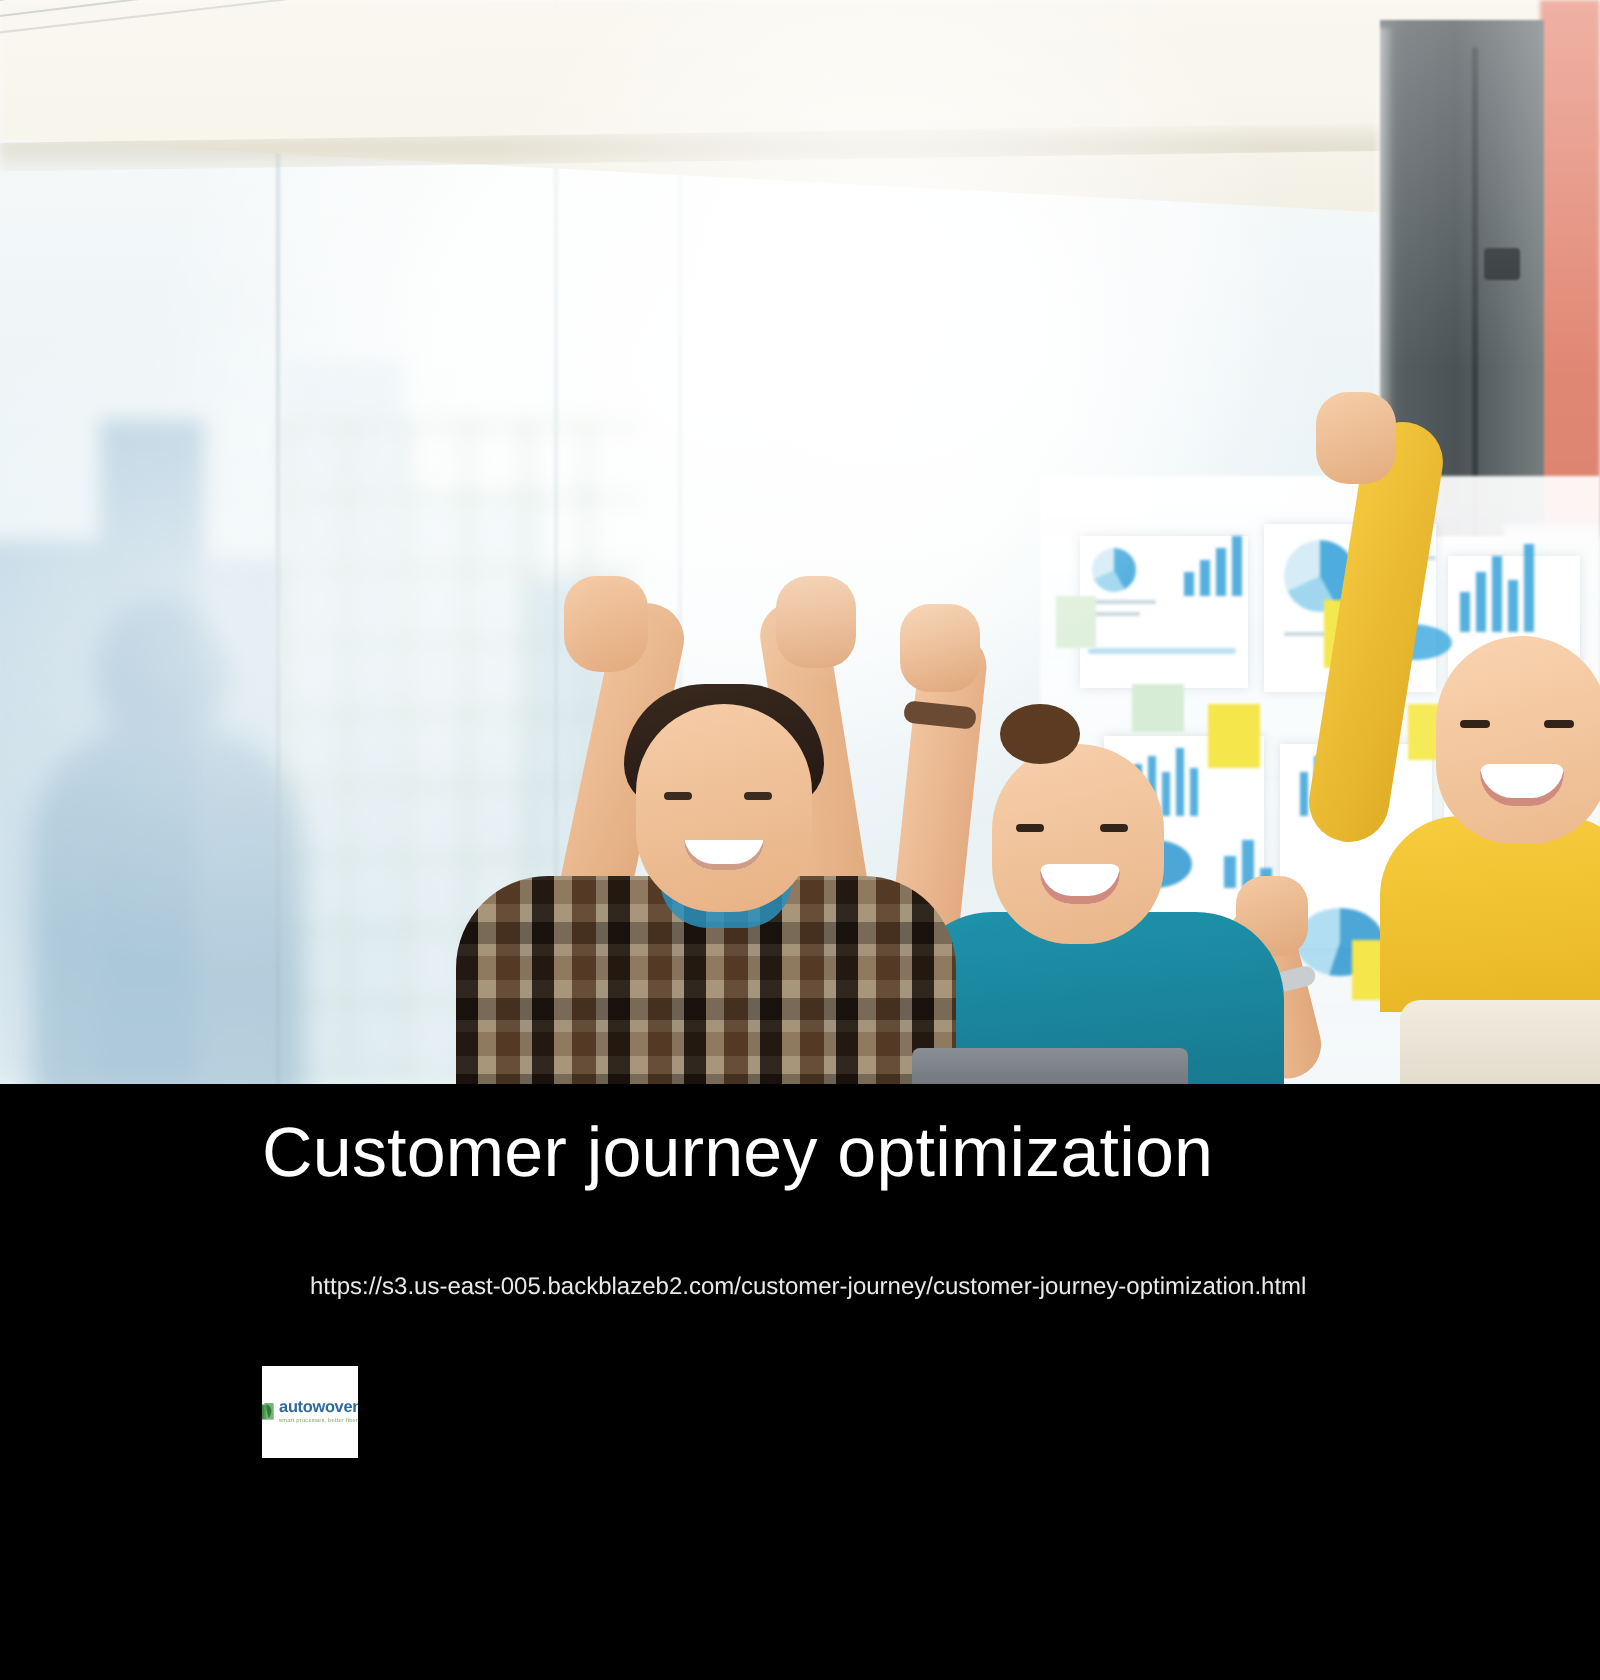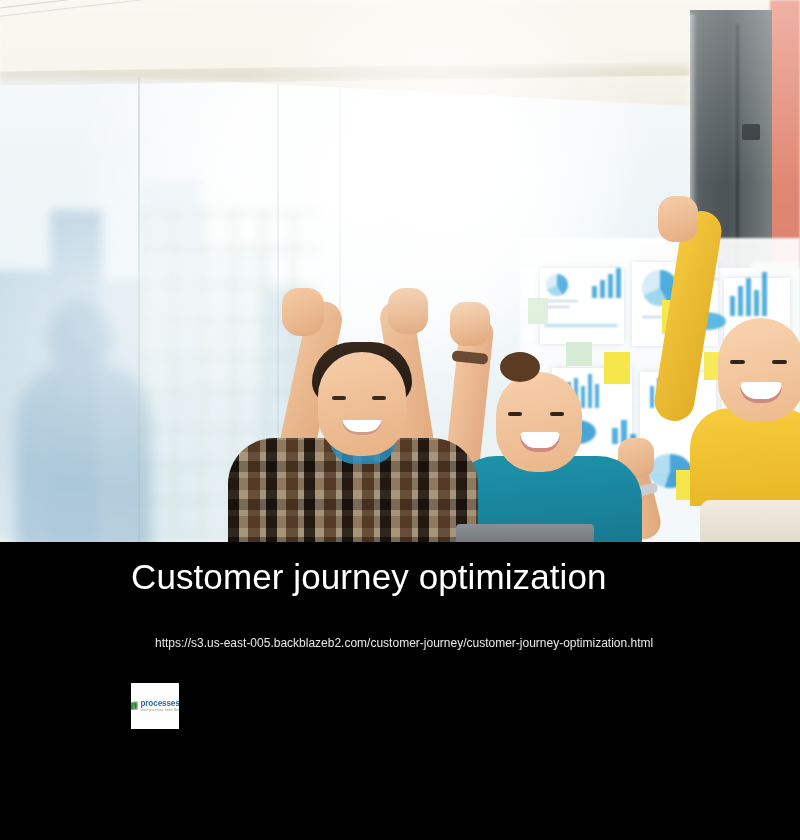--- a/index.html
+++ b/index.html
@@ -422,20 +422,20 @@
 
     <div class="logo-card">
       <div class="logo-inner">
         <svg class="logo-mark" viewBox="0 0 20 22">
           <rect x="1" y="3" width="8" height="16" fill="#3f8f45"></rect>
           <rect x="7" y="1" width="10" height="18" fill="#5aa85f" opacity="0.85"></rect>
           <path d="M9 2 C15 4, 17 10, 12 18 C10 12, 9 7, 9 2 Z" fill="#2f7c38"></path>
           <rect x="1" y="3" width="16" height="16" fill="none" stroke="#7cb880" stroke-width="0.8"></rect>
         </svg>
         <div class="logo-text">
-          <div class="logo-word">processes</div>
+          <div class="logo-word">autowoven</div>
           <div class="logo-tag">smart processes, better fiber</div>
         </div>
       </div>
     </div>
 
   </div>
 </div>
 
 </body></html>

